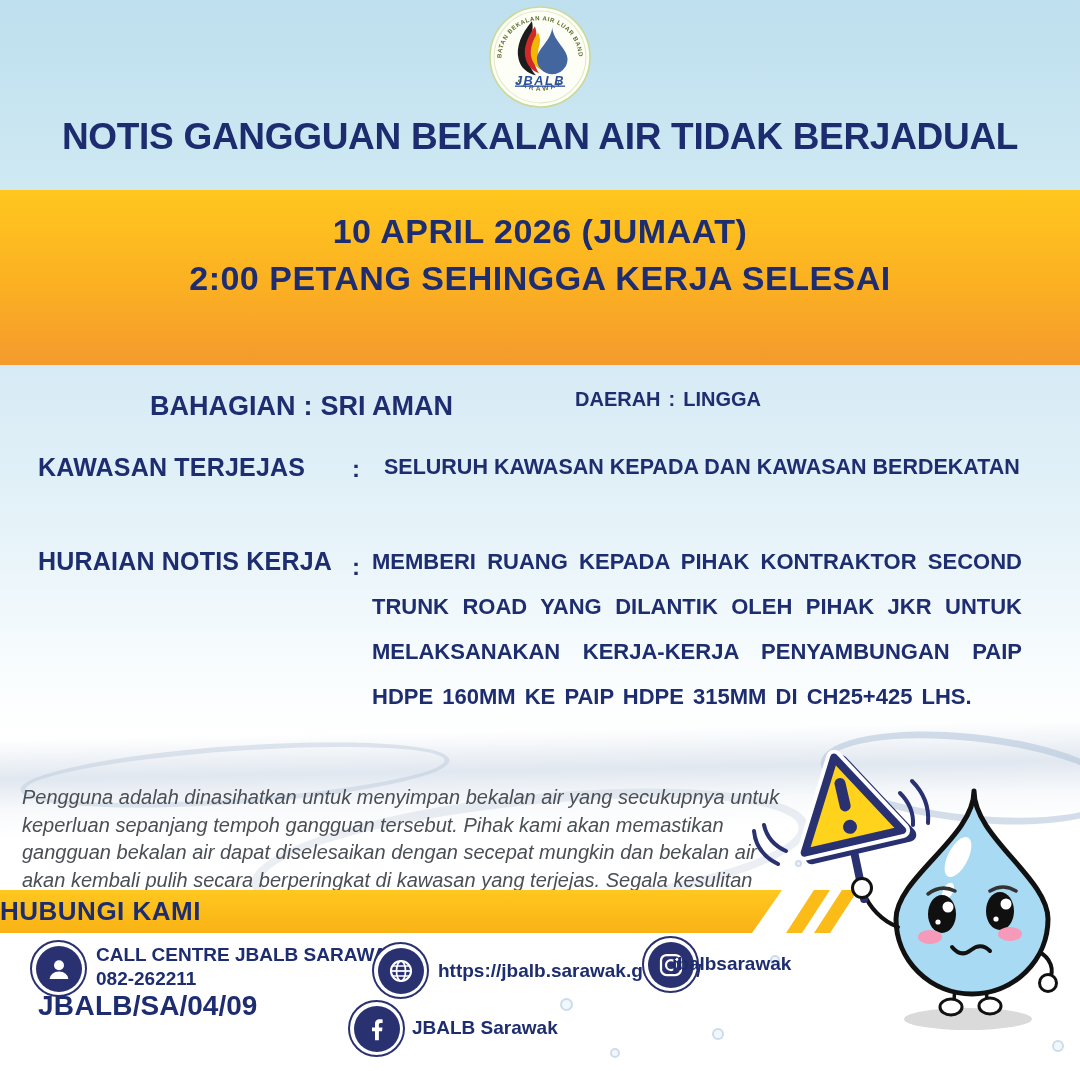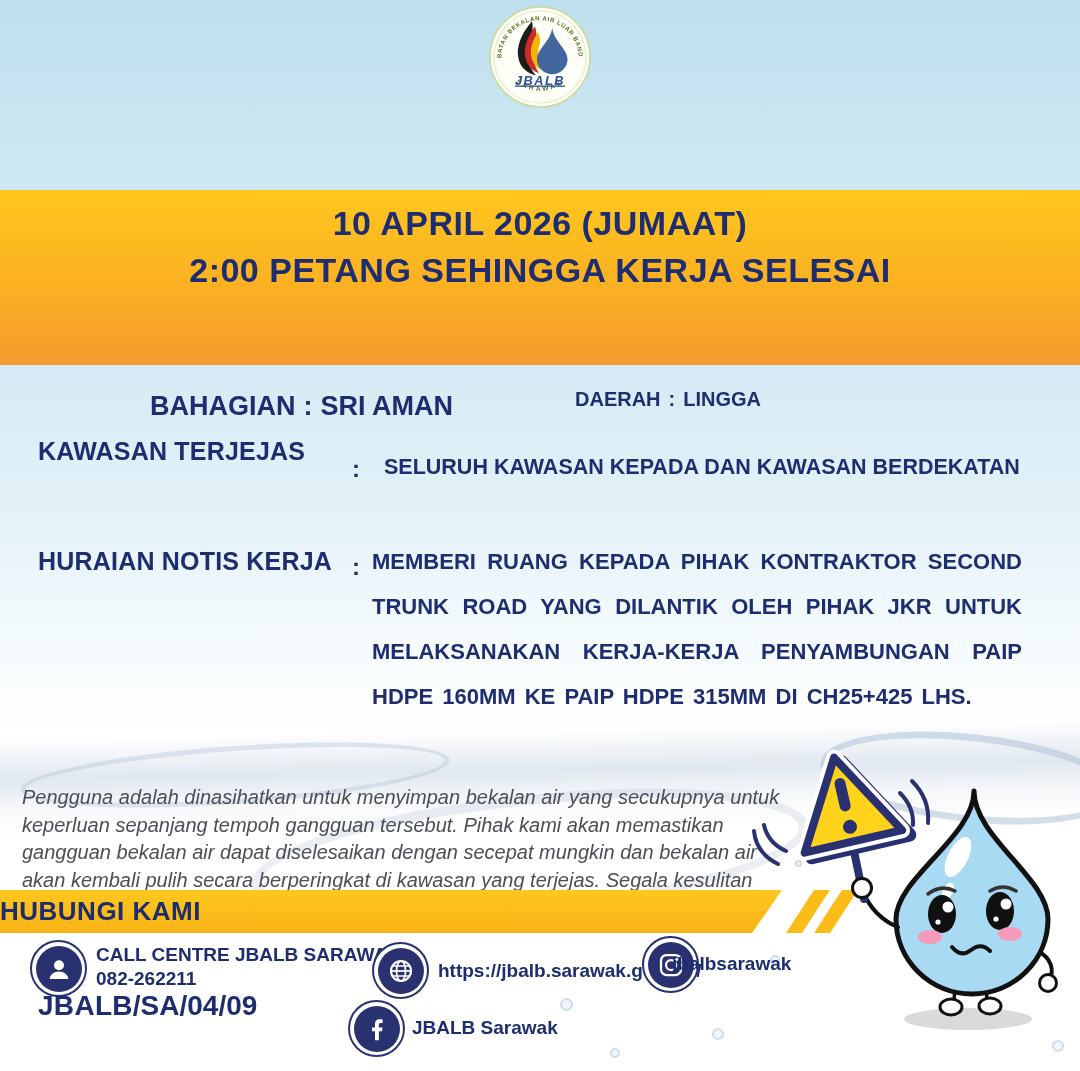--- a/index.html
+++ b/index.html
@@ -11,33 +11,33 @@
   
   .top-section { position:absolute; left:0; top:0; width:100%; height:190px;
     background:linear-gradient(180deg,#bedfee 0%,#c8e5f1 60%,#cfe9f3 100%); }
   .logo { position:absolute; left:50%; top:6px; transform:translateX(-50%);
     width:102px; height:102px; }
   .main-title { position:absolute; left:0; top:116px; width:100%; text-align:center;
     font-size:37px; font-weight:bold; letter-spacing:-0.3px; color:#1c2c6e; white-space:nowrap; }
   
   .orange-band { position:absolute; left:0; top:190px; width:100%; height:175px;
     background:linear-gradient(180deg,#ffc71e 0%,#fbb022 55%,#f49a2e 100%);
-    text-align:center; color:#1d2d6f; font-weight:bold; padding-top:14px; }
+    text-align:center; color:#1d2d6f; font-weight:bold; padding-top:22px; }
   .orange-band .line1, .orange-band .line2 { font-size:34px; letter-spacing:0.5px; }
   .orange-band .line2 { margin-top:8px; }
   
   .body-section { position:absolute; left:0; top:365px; width:100%; height:375px;
     background:linear-gradient(180deg,#d6eaf5 0%,#e6f3f9 45%,#fafdfe 85%,#ffffff 100%);
     color:#1d2d6f; font-weight:bold; }
   .bahagian-row { position:absolute; top:26px; left:150px; font-size:27px; }
   .daerah-row   { position:absolute; top:23px; left:575px; font-size:20px; }
   .pair-sep { padding:0 8px; }
   .field-label { position:absolute; left:38px; font-size:25px; letter-spacing:0.2px; }
   .field-colon { position:absolute; left:352px; font-size:24px; }
-  .kawasan-label { top:72px;text-align:center; } .kawasan-colon { top:90px; }
+  .kawasan-label { top:88px;text-align:center; } .kawasan-colon { top:90px; }
   .kawasan-value { position:absolute; left:384px; top:90px; font-size:21.5px; }
   .huraian-label { top:182px; } .huraian-colon { top:188px; }
   .huraian-value { position:absolute; left:372px; top:174px; width:650px;
     font-size:22px; line-height:45px; text-align:justify; word-spacing:3px; }
   
   .splash-section { position:absolute; left:0; top:740px; width:100%; height:331px; background:#fff; }
   .wave-band { position:absolute; left:-40px; top:-10px; width:1160px; height:100px;
     background:linear-gradient(180deg,rgba(203,214,228,0) 0%,rgba(200,212,227,0.55) 40%,rgba(228,235,243,0.3) 70%,rgba(255,255,255,0) 100%);
     transform:rotate(-1deg); }
   .wave-ellipse { position:absolute; border-radius:50%; }
@@ -88,20 +88,21 @@
         <textPath href="#arcBottom" startOffset="50%" text-anchor="middle">SARAWAK</textPath>
       </text>
       <g>
         <path d="M42,15 C32,27 26,40 29,52 C31,61 38,66 46,68 C39,60 36,50 39,40 C42,30 44,21 42,15 Z" fill="#1c1c1c"></path>
         <path d="M45,20 C38,30 33,41 36,52 C38,59 43,64 49,66 C44,58 42,49 45,39 C47,31 47,25 45,20 Z" fill="#cf2a27"></path>
         <path d="M48,26 C43,33 39,43 42,52 C44,58 48,61 52,63 C48,56 47,48 49,40 C51,34 50,30 48,26 Z" fill="#f2b705"></path>
       </g>
       <path d="M62,20 C62,33 47,42 47,52 a15,15 0 0 0 30,0 C77,42 62,33 62,20 Z" fill="#44669f"></path>
       <text x="50" y="77" text-anchor="middle" font-size="12.5" font-style="italic" font-weight="bold" fill="#2a4fa0" letter-spacing="1.5" text-decoration="underline">JBALB</text>
     </svg>
+    <h1 class="main-title">NOTIS GANGGUAN BEKALAN AIR TIDAK BERJADUAL</h1>
   </div>
 
   <div class="orange-band">
     <div class="line1">10 APRIL 2026 (JUMAAT)</div>
     <div class="line2">2:00 PETANG SEHINGGA KERJA SELESAI</div>
   </div>
 
   <div class="body-section">
     <div class="bahagian-row">
       <span>BAHAGIAN</span><span class="pair-sep">:</span><span>SRI AMAN</span>

